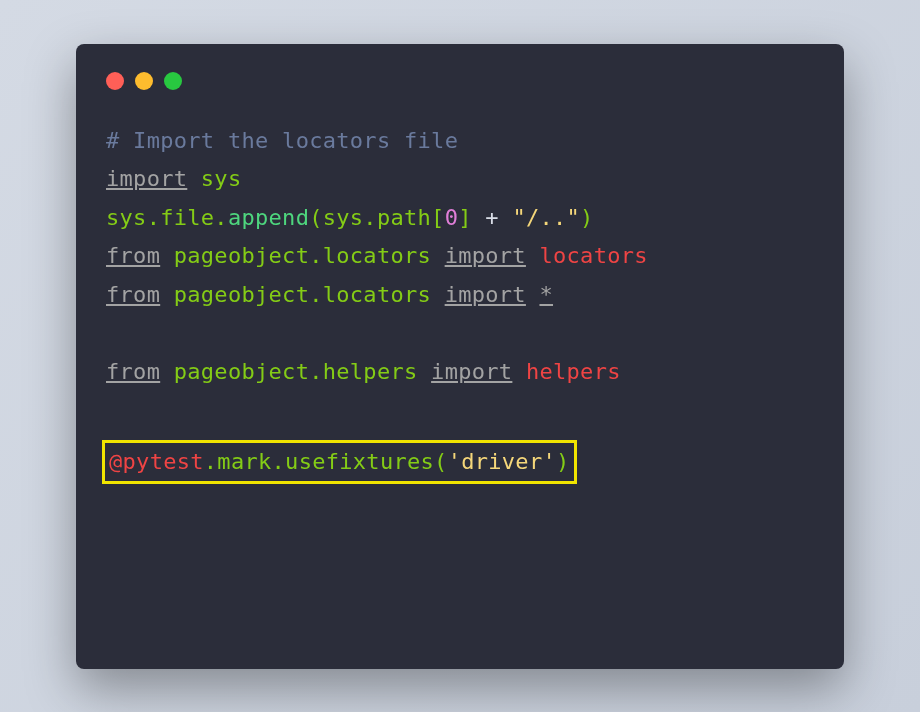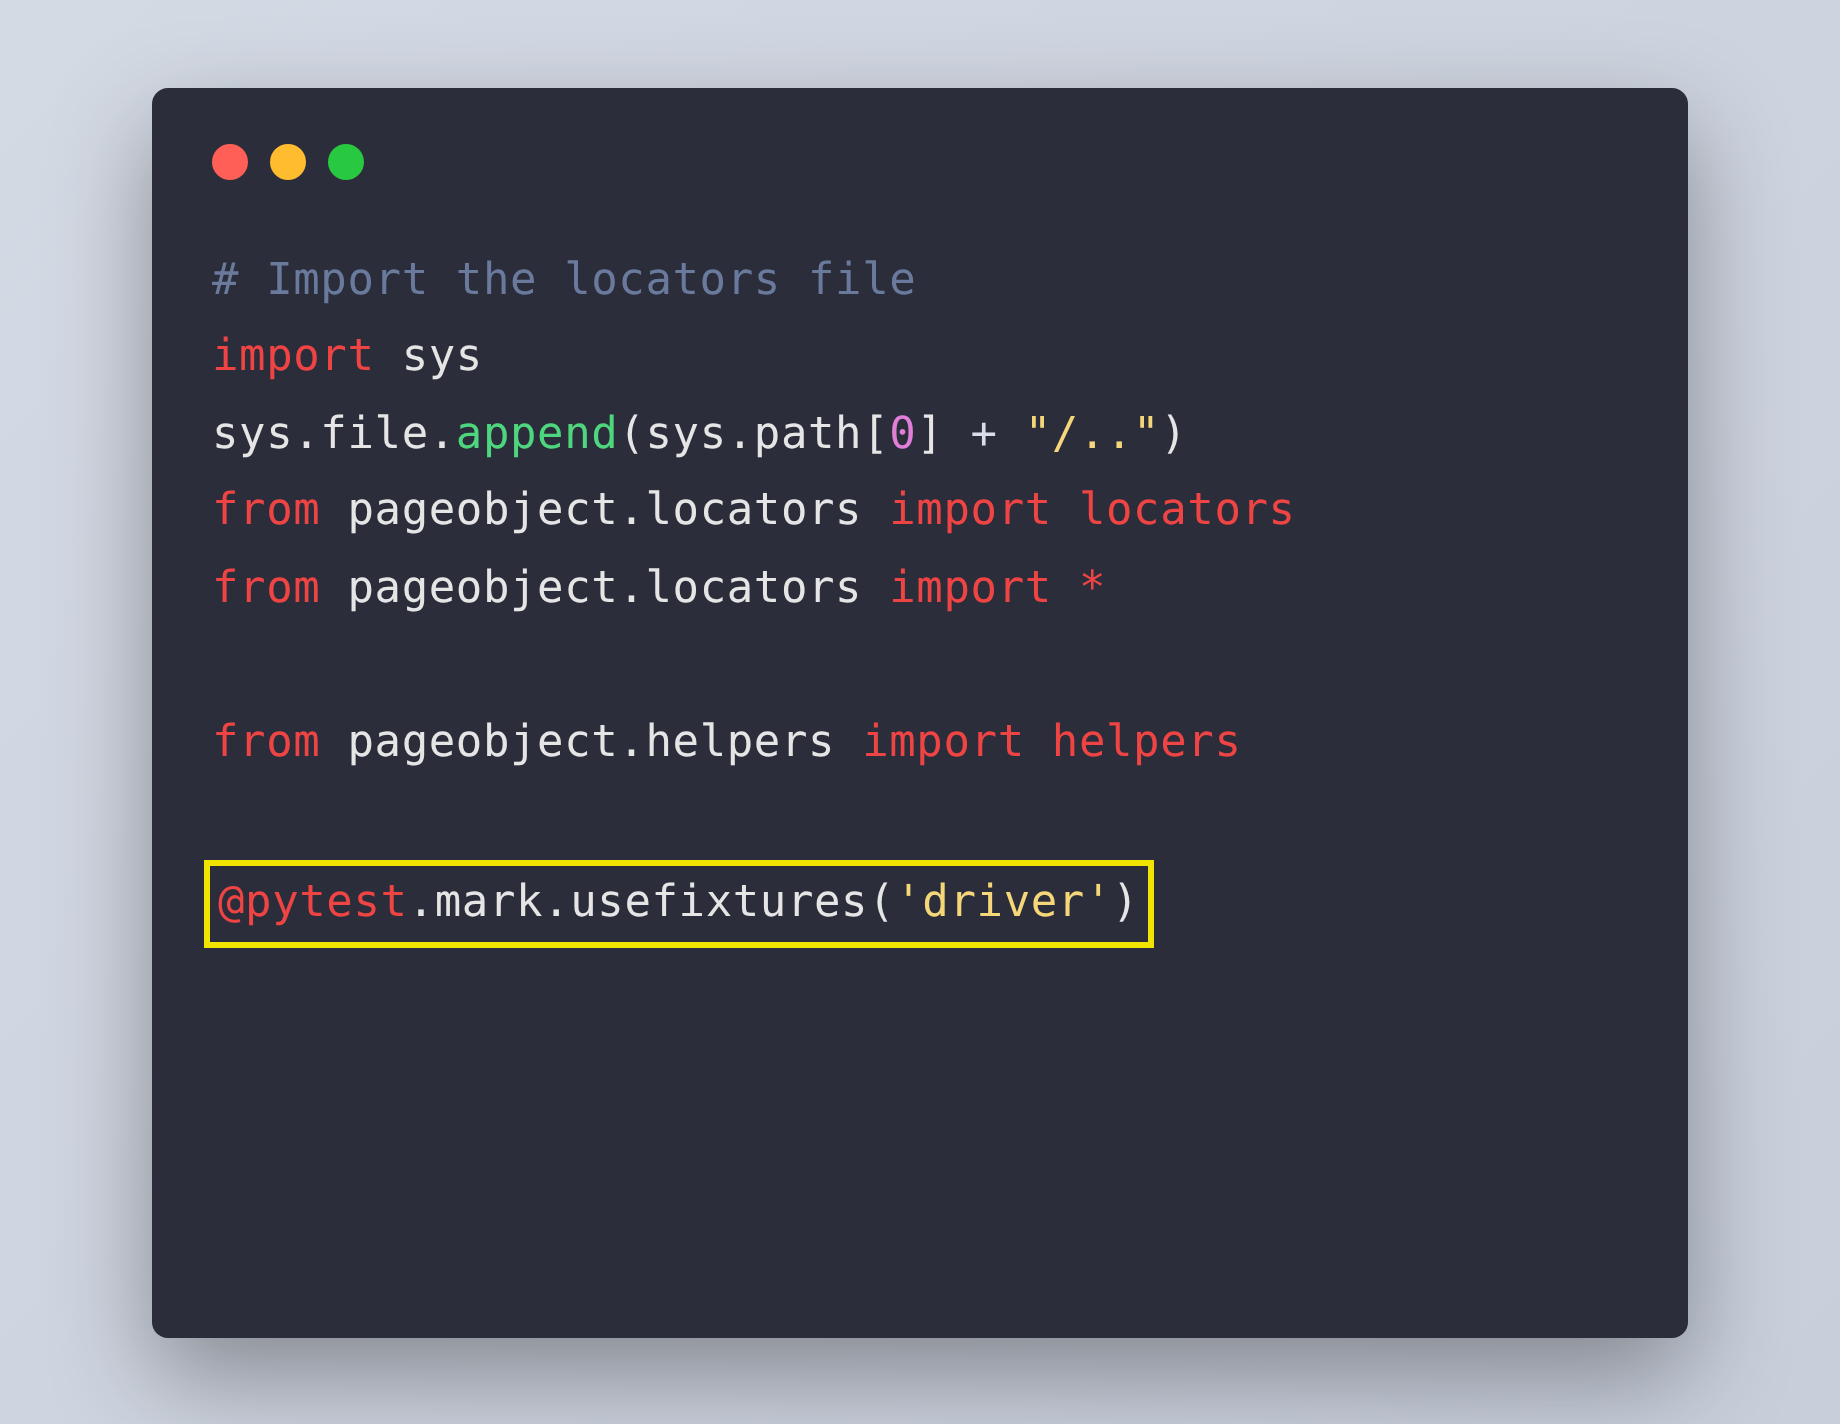--- a/index.html
+++ b/index.html
@@ -65,32 +65,34 @@
 
     .empty-line {
       height: 38.5px;
     }
 
     .highlight-box {
       display: inline-block;
       border: 3px solid #f0e400;
       padding: 0 4px;
       margin-left: -4px;
+      margin-top: 10px;
     }
 
     .c-comment {
       color: #6a7a9d;
     }
 
     .c-keyword {
-      color: #ef4444;
+      color: #a3a3a3;
+      text-decoration: underline;
     }
 
     .c-default {
-      color: #e5e5e5;
+      color: #84cc16;
     }
 
     .c-function {
       color: #4ed67e;
       margin-top: 40px;
     }
 
     .c-number {
       color: #e07ed8;
     }

